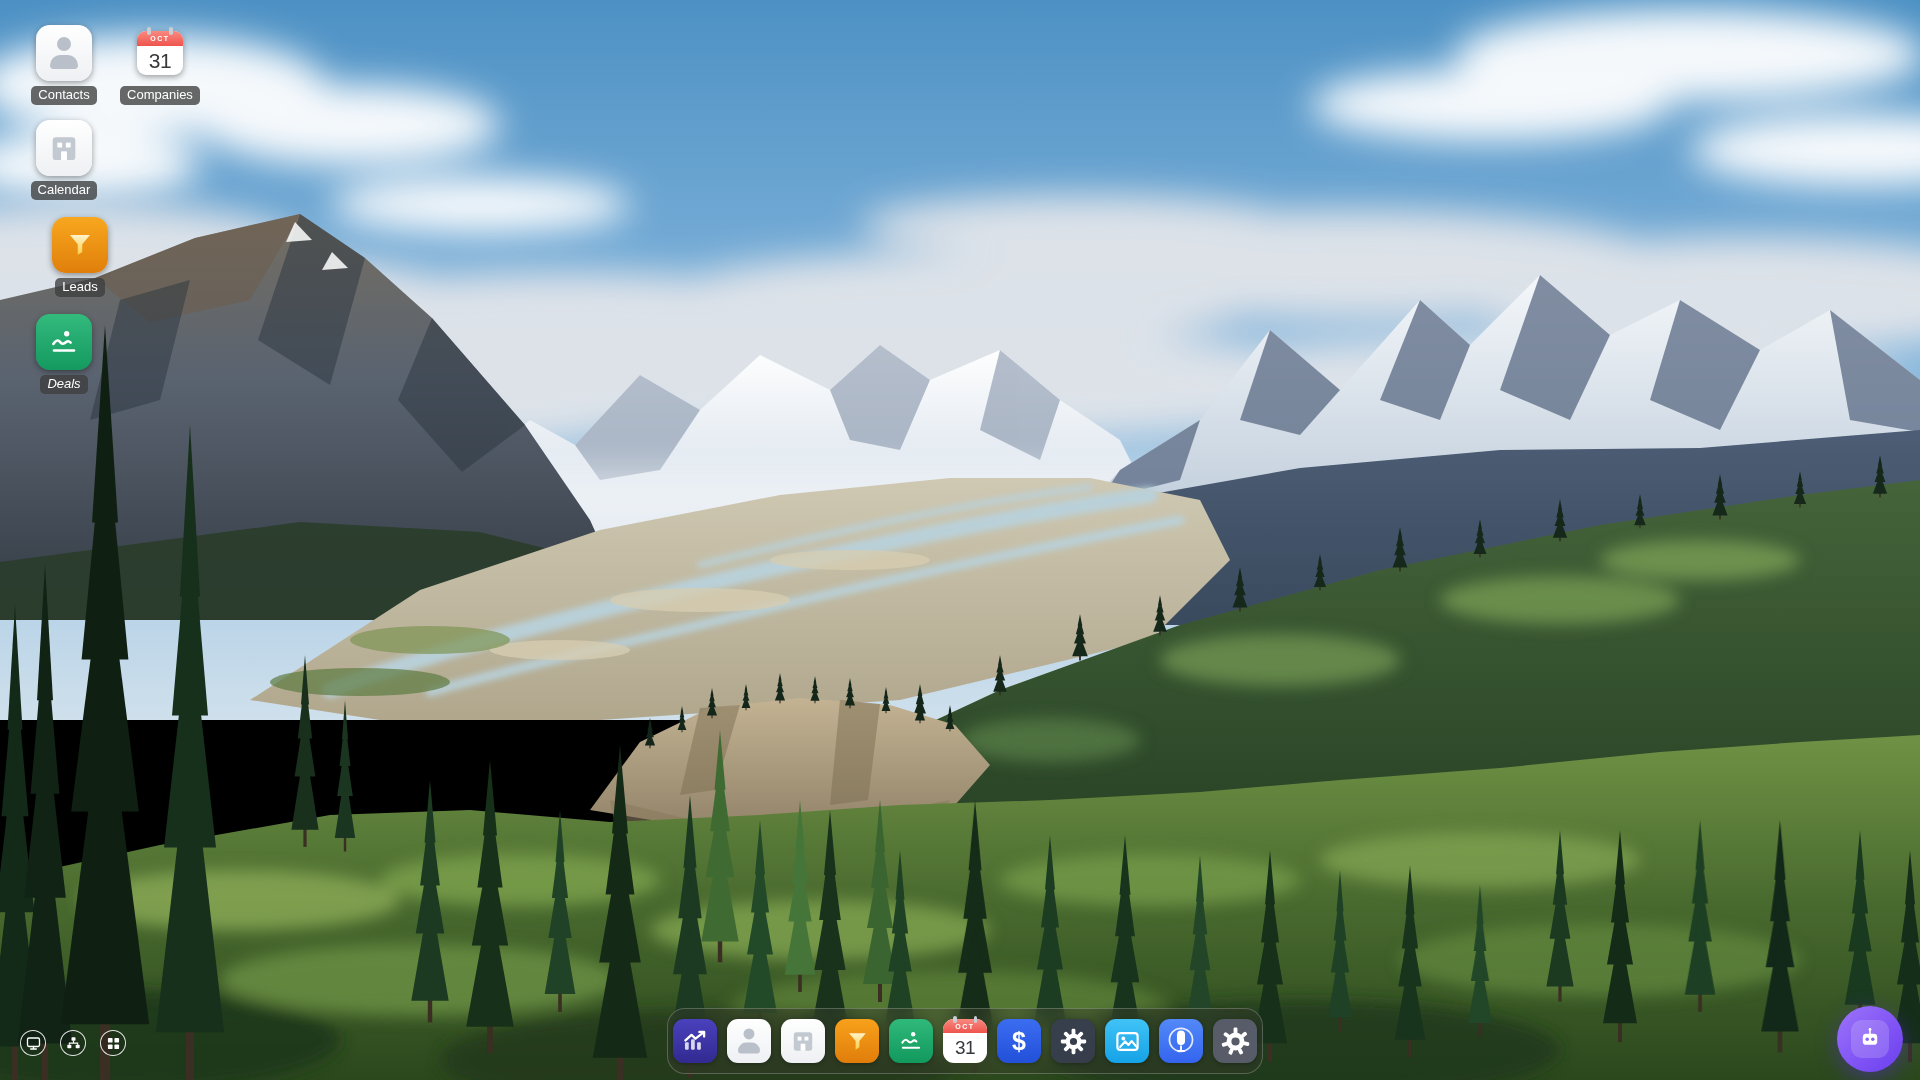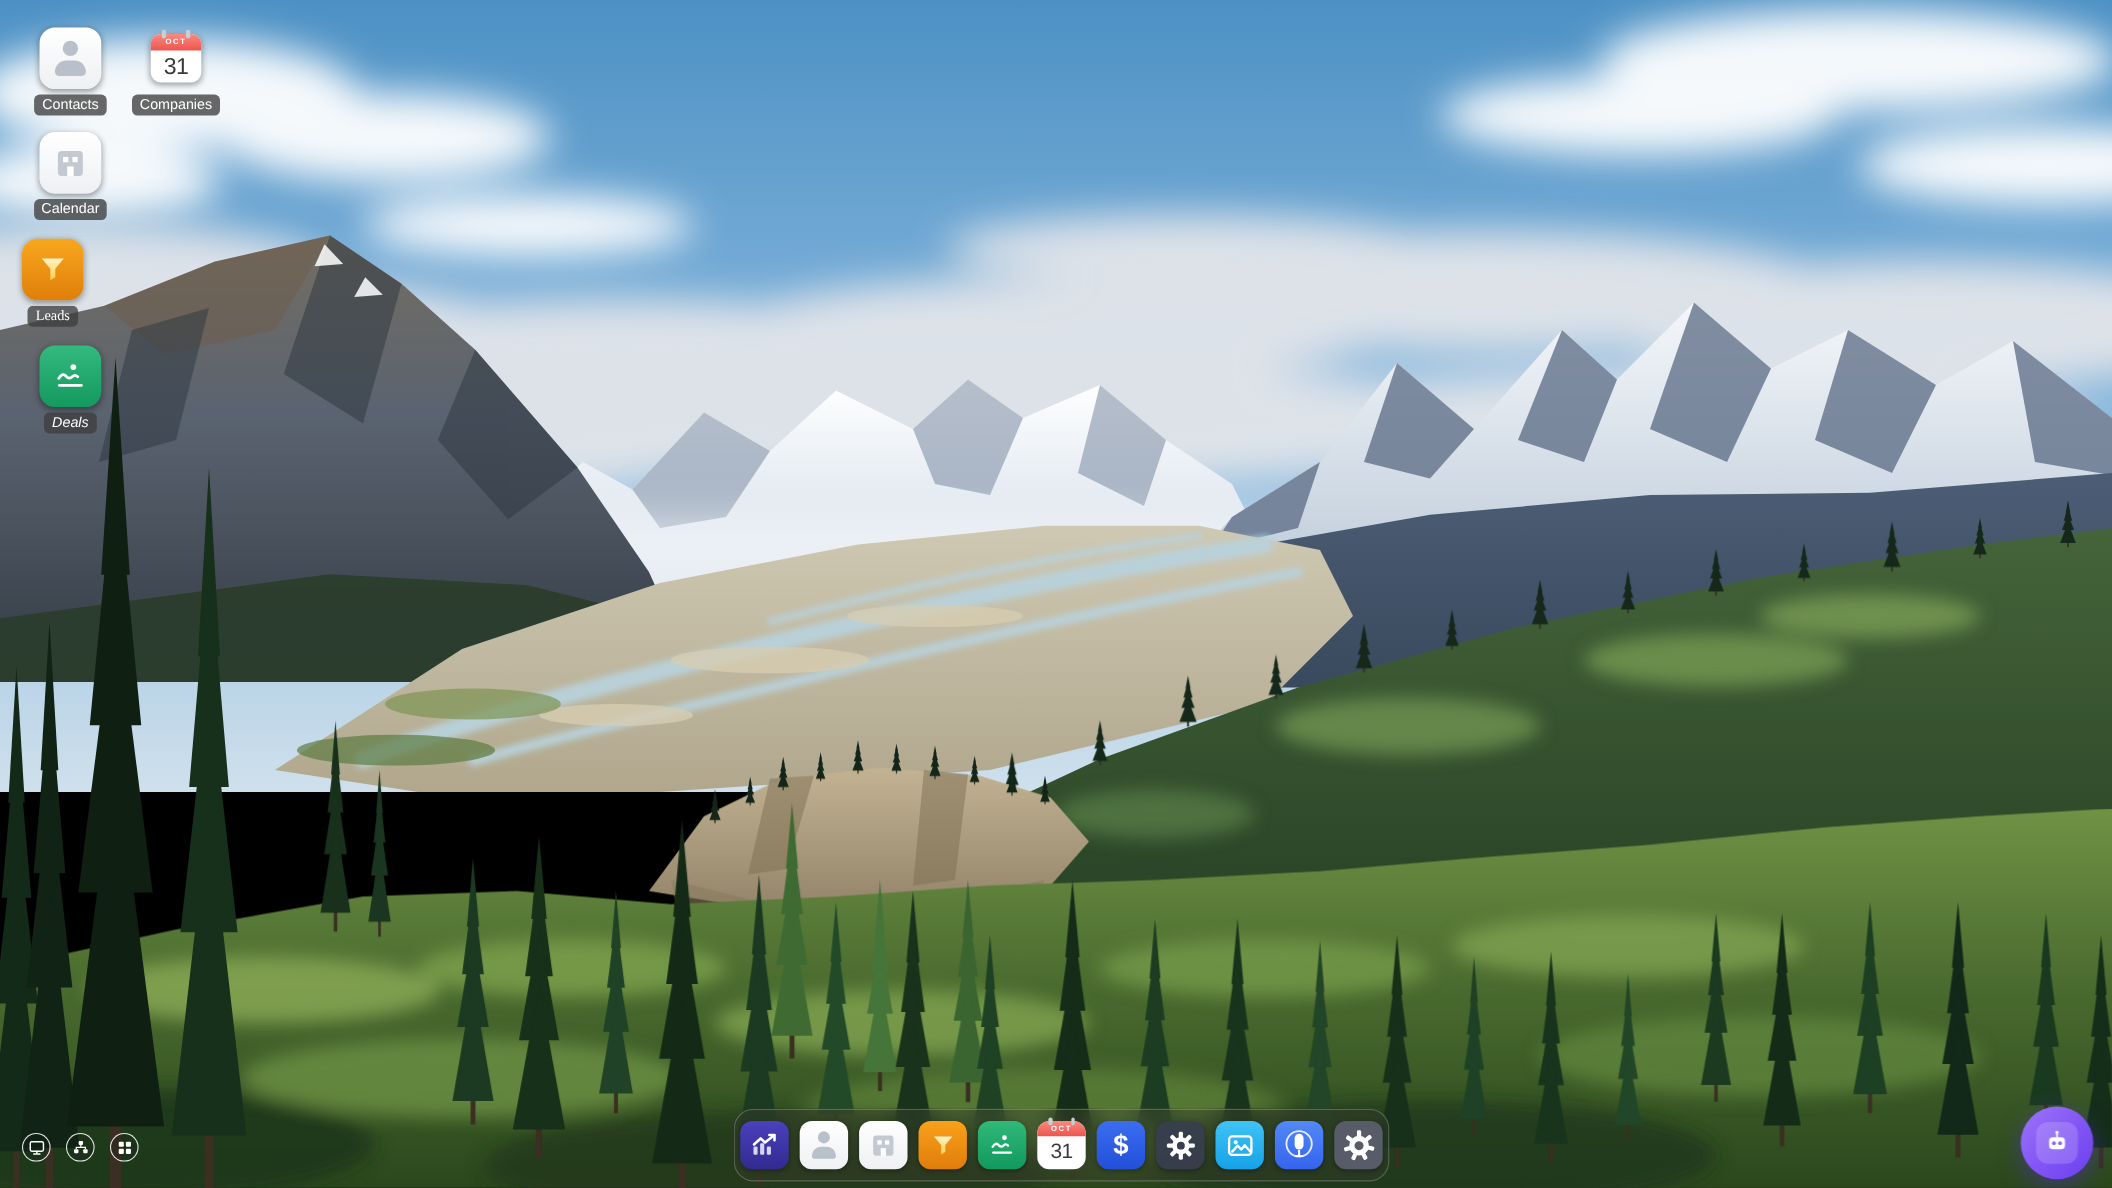--- a/index.html
+++ b/index.html
@@ -339,21 +339,21 @@
         <rect x="3.5" y="4" width="17" height="17" rx="2.5" fill="#c3c9d1"></rect>
         <rect x="7" y="8" width="3.6" height="3.6" fill="#ffffff"></rect>
         <rect x="13.4" y="8" width="3.6" height="3.6" fill="#ffffff"></rect>
         <rect x="9.8" y="14.5" width="4.4" height="6.5" fill="#ffffff"></rect>
       </svg>
     </div>
       </div>
     <div class="dlabel">Calendar</div>
   </div>
 
-  <div class="dicon" style="left:4px; top:217px;font-family:Liberation Serif, serif;">
+  <div class="dicon" style="left:36px; top:217px;">
     <div class="tilebox">
         <div class="tile tile-leads">
       <svg width="30" height="30" viewBox="0 0 24 24">
         <defs>
               <linearGradient id="fun1" x1="0" y1="0" x2="0" y2="1">
           <stop offset="0" stop-color="#fff3c9"></stop>
                 <stop offset="1" stop-color="#fbce49"></stop>
               </linearGradient>
             </defs>
         <path d="M4 4h16l-6.2 7.4v6.2l-3.6 2.2V11.4Z" fill="url(#fun1)"></path>

